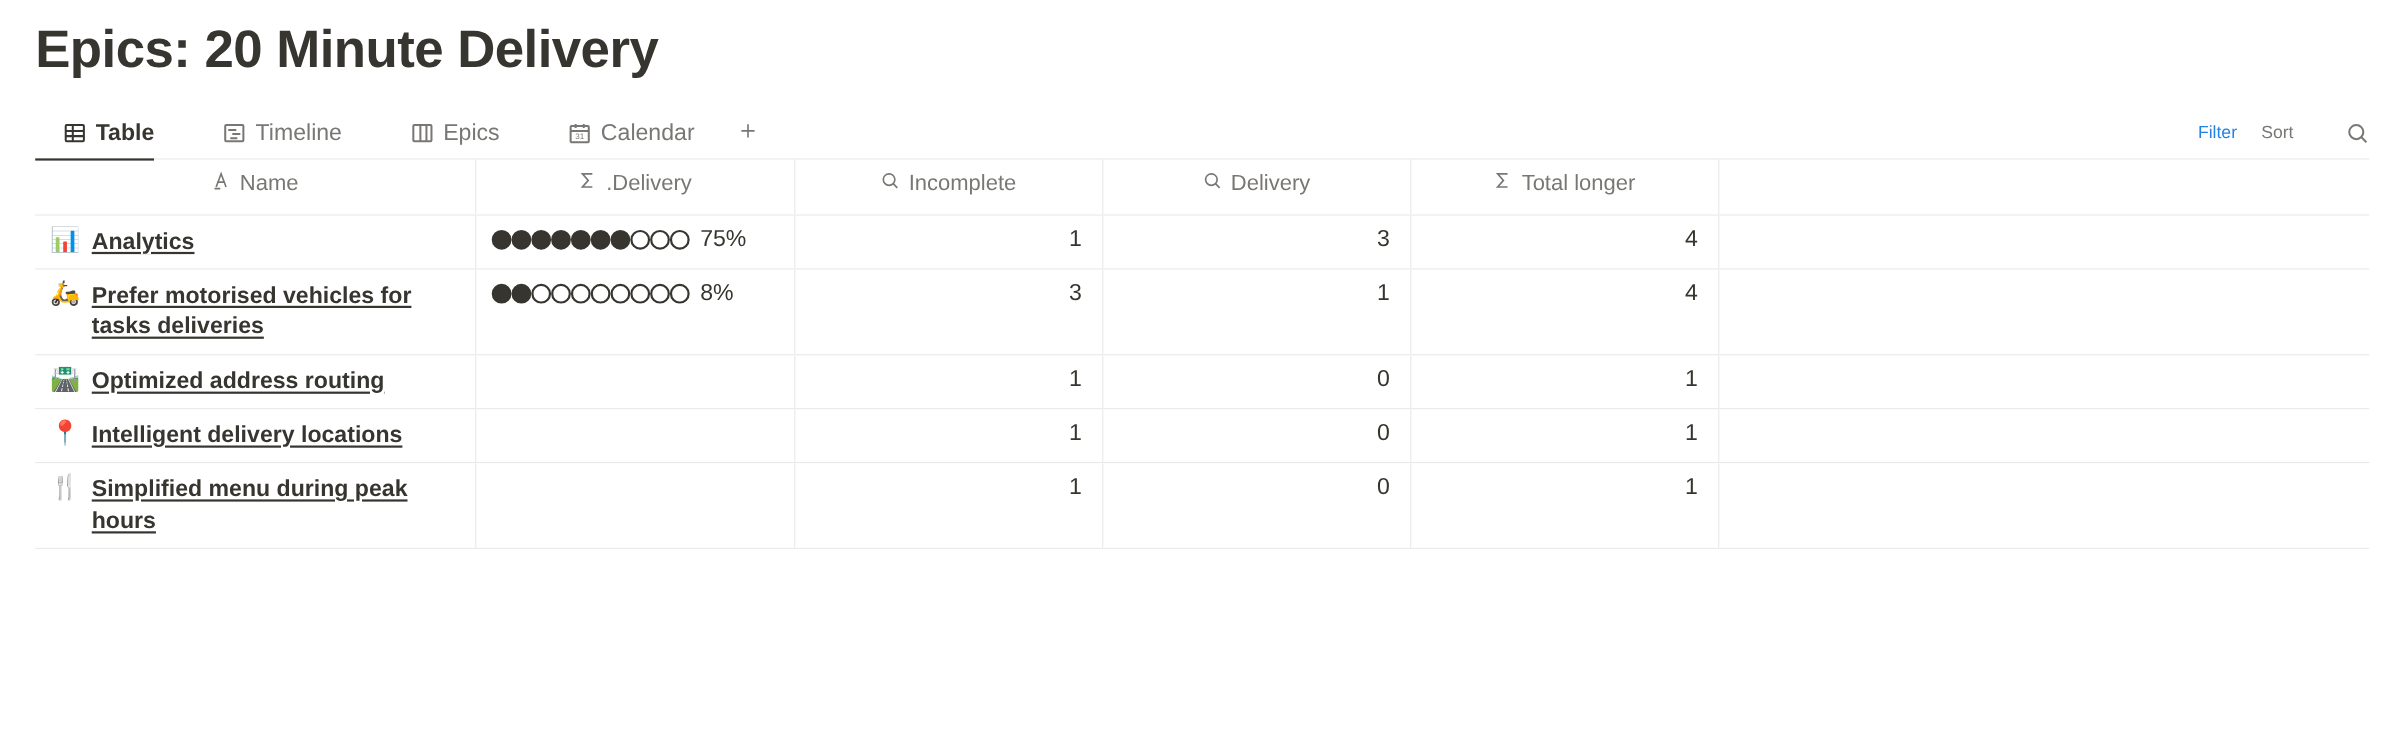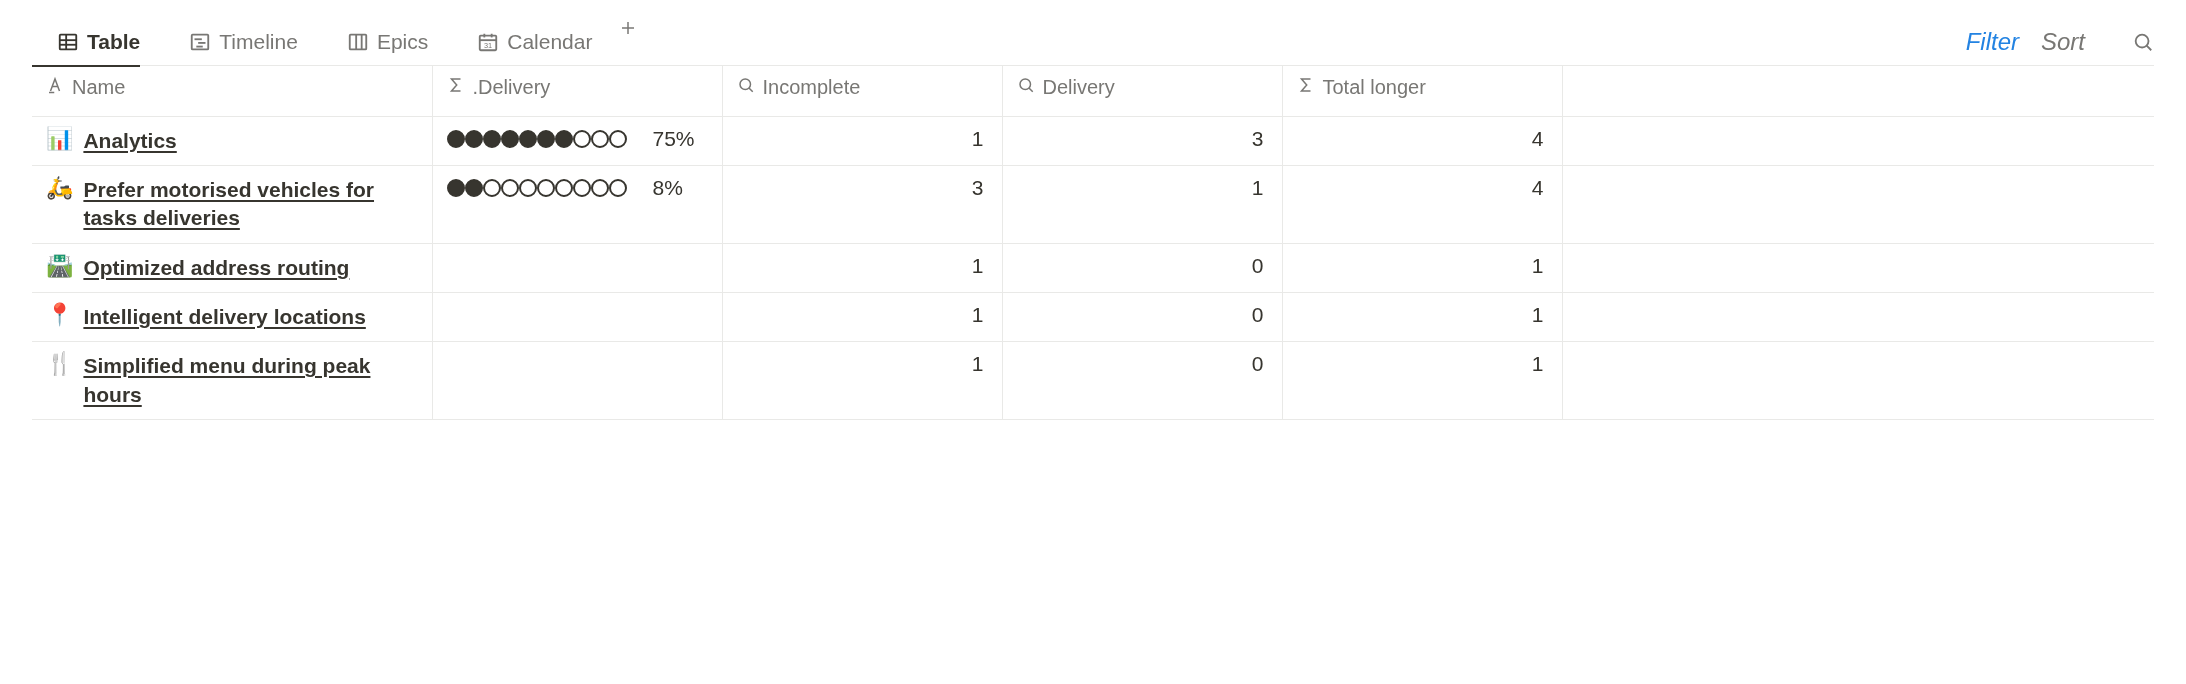--- a/index.html
+++ b/index.html
@@ -27,21 +27,22 @@
     letter-spacing: -0.5px;
   }
   .tabs-row {
     display: flex;
     align-items: center;
     border-bottom: 1px solid var(--border);
     height: 48px;
   }
   .views {
     display: flex;
-    gap: 24px;
+    align-items: center;
+    gap: 37px;
     flex: 1;
   }
   .view-tab {
     display: flex;
     align-items: center;
     gap: 8px;
     font-size: 21px;
     color: var(--muted);
     height: 48px;
     cursor: pointer;
@@ -66,22 +67,21 @@
     display: flex;
     align-items: center;
     justify-content: center;
     width: 24px; height: 24px;
   }
   .tab-actions {
     display: flex;
     align-items: center;
     gap: 22px;
     color: var(--muted);
-    font-size: 24px;
-    font-style: italic;
+    font-size: 16px;
   }
   .tab-actions .filter { color: var(--accent); }
   .tab-actions > * { cursor: pointer; }
 
   
   .db-table {
     width: 100%;
     border-collapse: collapse;
     table-layout: fixed;
   }
@@ -108,20 +108,21 @@
   col.c-progress { width: 290px; }
   col.c-incomp   { width: 280px; }
   col.c-shipped  { width: 280px; }
   col.c-total    { width: 280px; }
   col.c-rest     { }
 
   .th-inner {
     display: flex;
     align-items: center;
     gap: 8px;
+    justify-content: center;
   }
   .th-inner svg { flex: none; color: var(--muted); }
 
   .name-cell {
     display: flex;
     align-items: flex-start;
     gap: 10px;
   }
   .name-cell .emoji {
     font-size: 22px;
@@ -134,21 +135,21 @@
     font-weight: 600;
     line-height: 1.35;
   }
   td.num {
     text-align: right;
     padding-right: 18px;
   }
   .progress-cell {
     display: flex;
     align-items: center;
-    gap: 26px;
+    gap: 10px;
     font-size: 21px;
   }
   .dots {
     display: flex;
     gap: 0px;
   }
   .dot {
     width: 18px; height: 18px;
     border-radius: 50%;
     border: 2px solid var(--text);
@@ -157,20 +158,21 @@
   .dot.filled {
     background: var(--text);
   }
   .icon-btn { display:flex; align-items:center; justify-content:center;margin-left:25px; }
 </style>
 </head>
 <body>
 
 <div class="page">
 
+  <h1 class="title">Epics: 20 Minute Delivery</h1>
 
   <div class="tabs-row">
     <div class="views">
 
       <div class="view-tab active">
         <span class="icon-btn">
           <svg width="22" height="22" viewBox="0 0 24 24" fill="none" stroke="currentColor" stroke-width="2">
             <rect x="3" y="4" width="18" height="16" rx="1"></rect>
             <line x1="3" y1="10" x2="21" y2="10"></line>
             <line x1="3" y1="15" x2="21" y2="15"></line>

